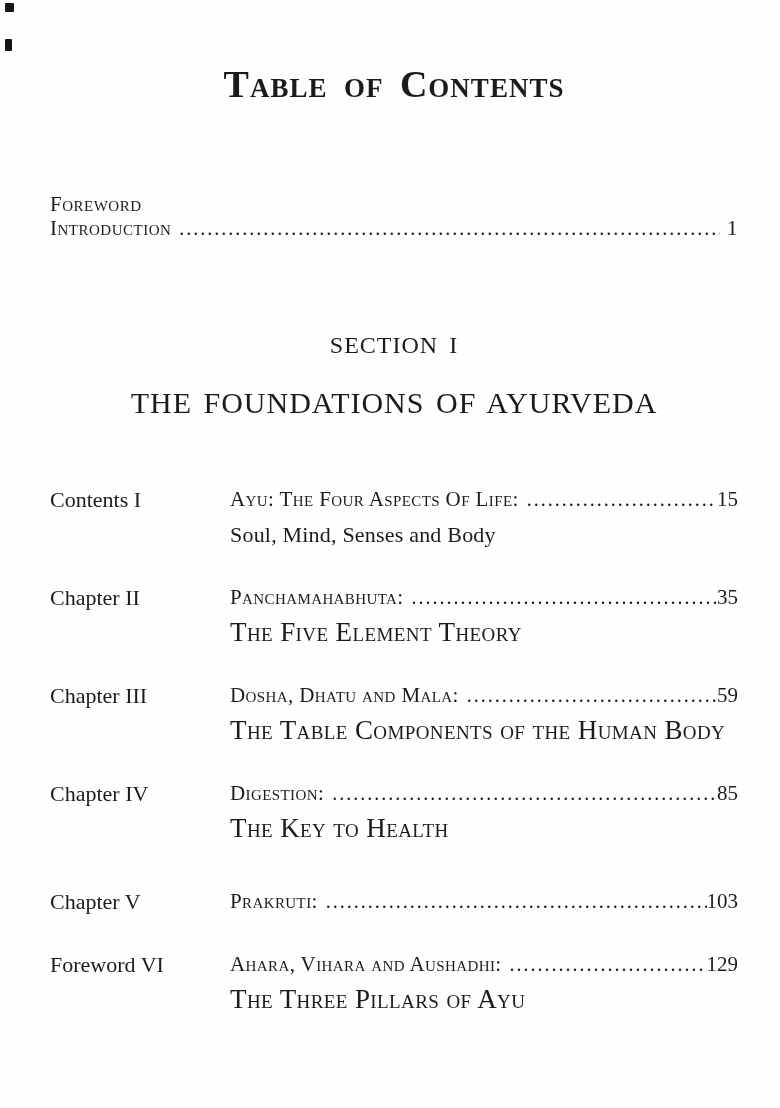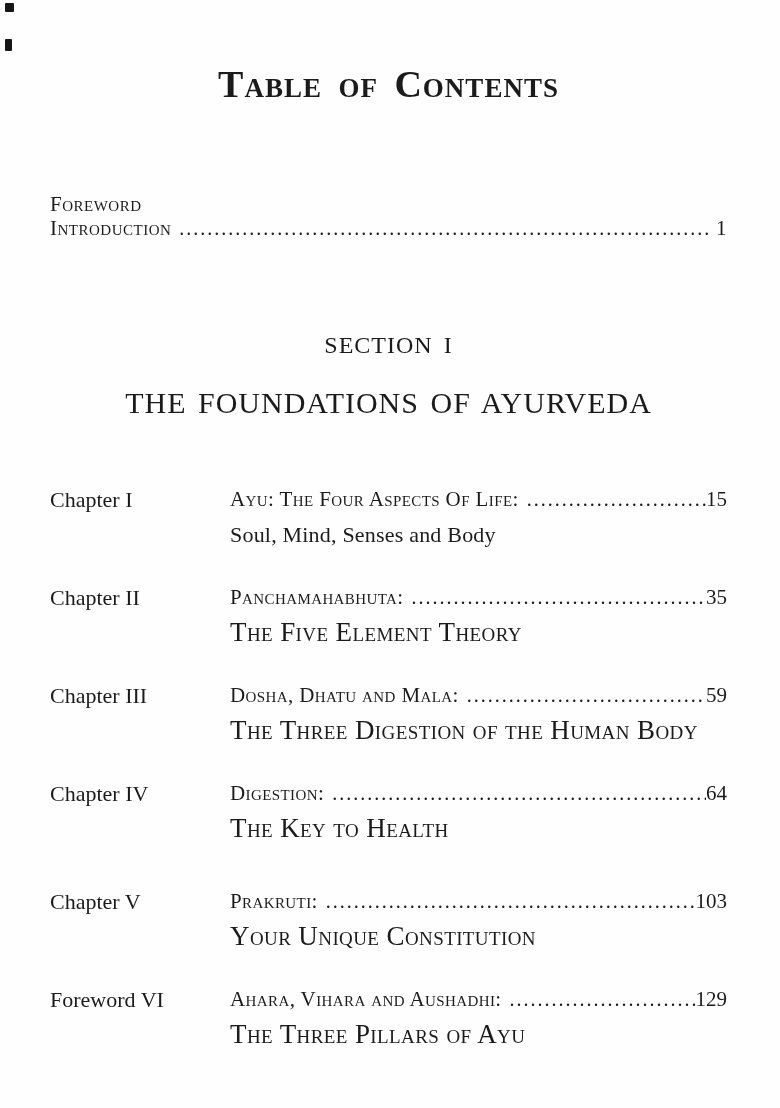--- a/index.html
+++ b/index.html
@@ -4,21 +4,21 @@
 <style>
   html, body { margin: 0; padding: 0; }
   body {
     width: 780px; height: 1108px;
     background: #fefefe;
     color: #1b1b1b;
     font-family: "Liberation Serif", "DejaVu Serif", serif;
     overflow: hidden;
     position: relative;
   }
-  .page { padding: 0 53px 0 50px; }
+  .page { padding: 0 42px 0 50px; }
 
   
   .scan-mark { position: absolute; background: #161616; border-radius: 1px; }
   .mark1 { left: 5px; top: 3px;  width: 9px; height: 9px; }
   .mark2 { left: 5px; top: 39px; width: 7px; height: 12px; }
 
   .sc { font-variant: small-caps; font-variant-caps: small-caps; }
 
   .title {
     margin: 64px 0 0 0;
@@ -114,21 +114,21 @@
   </div>
 
   <div class="section-heading">
     <div class="section-number">SECTION I</div>
     <div class="section-name">THE FOUNDATIONS OF AYURVEDA</div>
   </div>
 
   <div class="chapters">
 
     <div class="chapter-row">
-      <div class="ch-label">Chapter I</div>
+      <div class="ch-label">Contents I</div>
       <div class="ch-entry">
         <div class="ch-line1">
           <span class="ch-title sc">Ayu: The Four Aspects Of Life:</span>
           <span class="dots">................................................................................................</span>
           <span class="pagenum">15</span>
         </div>
         <div class="ch-line2 plain">Soul, Mind, Senses and Body</div>
       </div>
     </div>
 
@@ -145,45 +145,44 @@
     </div>
 
     <div class="chapter-row">
       <div class="ch-label">Chapter III</div>
       <div class="ch-entry">
         <div class="ch-line1">
           <span class="ch-title sc">Dosha, Dhatu and Mala:</span>
           <span class="dots">................................................................................................</span>
           <span class="pagenum">59</span>
         </div>
-        <div class="ch-line2 sc">The Three Digestion of the Human Body</div>
+        <div class="ch-line2 sc">The Table Components of the Human Body</div>
       </div>
     </div>
 
     <div class="chapter-row gap-lg">
       <div class="ch-label">Chapter IV</div>
       <div class="ch-entry">
         <div class="ch-line1">
           <span class="ch-title sc">Digestion:</span>
           <span class="dots">................................................................................................</span>
-          <span class="pagenum">64</span>
+          <span class="pagenum">85</span>
         </div>
         <div class="ch-line2 sc">The Key to Health</div>
       </div>
     </div>
 
     <div class="chapter-row">
       <div class="ch-label">Chapter V</div>
       <div class="ch-entry">
         <div class="ch-line1">
           <span class="ch-title sc">Prakruti:</span>
           <span class="dots">................................................................................................</span>
           <span class="pagenum">103</span>
         </div>
-        <div class="ch-line2 sc">Your Unique Constitution</div>
       </div>
     </div>
 
     <div class="chapter-row">
       <div class="ch-label">Foreword VI</div>
       <div class="ch-entry">
         <div class="ch-line1">
           <span class="ch-title sc">Ahara, Vihara and Aushadhi:</span>
           <span class="dots">................................................................................................</span>
           <span class="pagenum">129</span>

